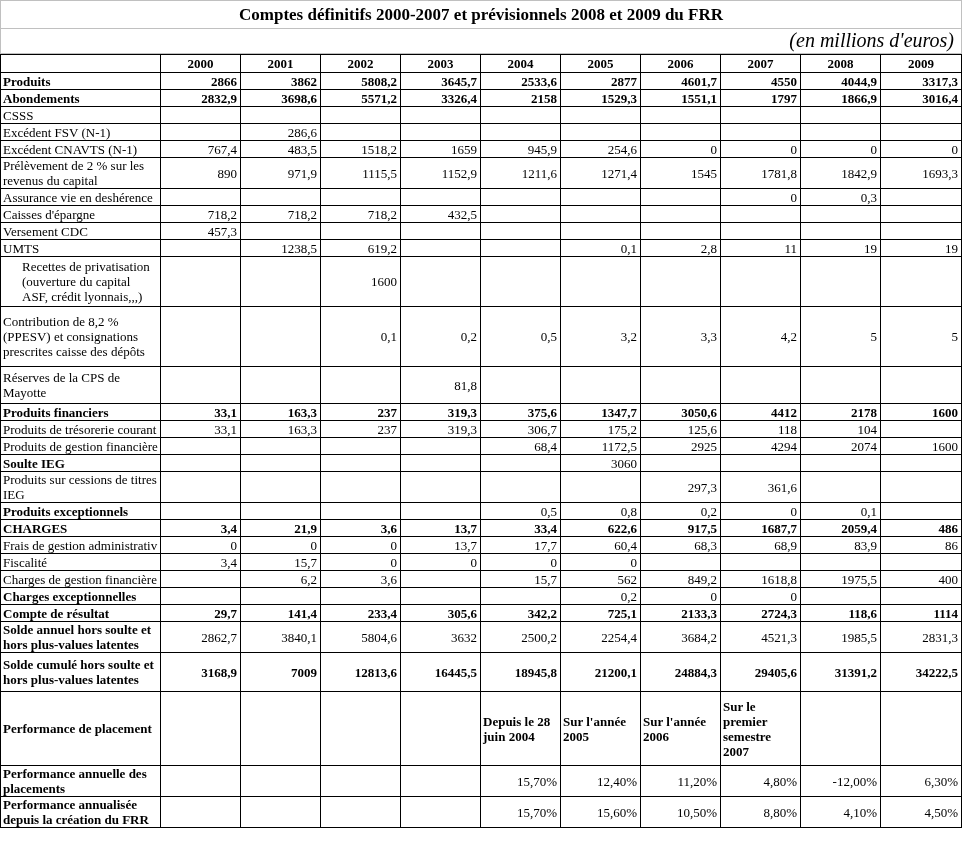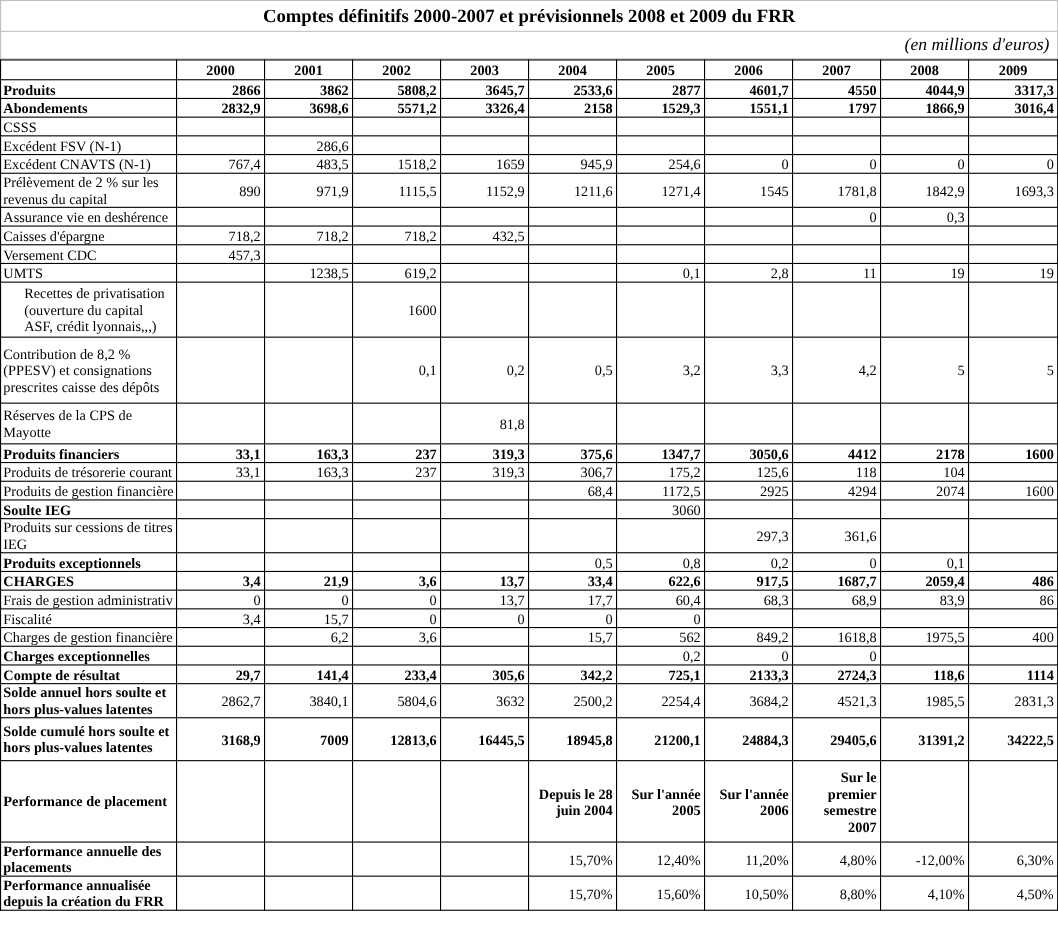--- a/index.html
+++ b/index.html
@@ -1,31 +1,31 @@
 <!DOCTYPE html>
 <html><head>
 <meta charset="utf-8">
 <style>
   html,body{margin:0;padding:0;background:#fff;}
   body{width:962px;height:850px;overflow:hidden;font-family:"Liberation Serif","DejaVu Serif",serif;color:#000;}
   .sheet{width:962px;box-sizing:border-box;}
   .title-box{box-sizing:border-box;border:1px solid #c0c0c0;height:29px;line-height:27px;
     text-align:center;font-weight:bold;font-size:17px;}
   .subtitle-box{box-sizing:border-box;border:1px solid #c0c0c0;border-top:none;height:25px;line-height:23px;
-    text-align:right;font-style:italic;font-size:16px;padding-right:7px;}
+    text-align:right;font-style:italic;font-size:20px;padding-right:7px;}
   table{border-collapse:collapse;width:962px;table-layout:fixed;border:1px solid #14532d;}
   th,td{box-sizing:border-box;border:1px solid #000;font-size:13px;line-height:15px;
     padding:0 2px;overflow:hidden;vertical-align:middle;white-space:nowrap;}
   thead th{height:18px;font-weight:bold;text-align:center;}
   td.label{text-align:left;}
   td.label.wrap{white-space:normal;}
   td.label.b{font-weight:bold;}
   td.val{text-align:right;padding-right:3px;}
   tr.vb td.val{font-weight:bold;margin-top:48px;}
-  tr.vc td.val{text-align:right;font-weight:bold;white-space:normal;margin-top:42px;}
+  tr.vc td.val{text-align:left;font-weight:bold;white-space:normal;margin-top:42px;}
   tbody tr{height:17px;}
   tbody tr:nth-child(11) td{padding-top:2px;padding-bottom:2px;padding-left:21px;}
   tbody tr:nth-child(12) td{padding-top:7px;padding-bottom:7px;}
   tbody tr:nth-child(13) td{padding-top:3px;padding-bottom:3px;}
   tbody tr:nth-child(27) td{padding-top:4px;padding-bottom:4px;}
   tbody tr:nth-child(28){height:74px;}
 </style>
 </head>
 <body>
 

